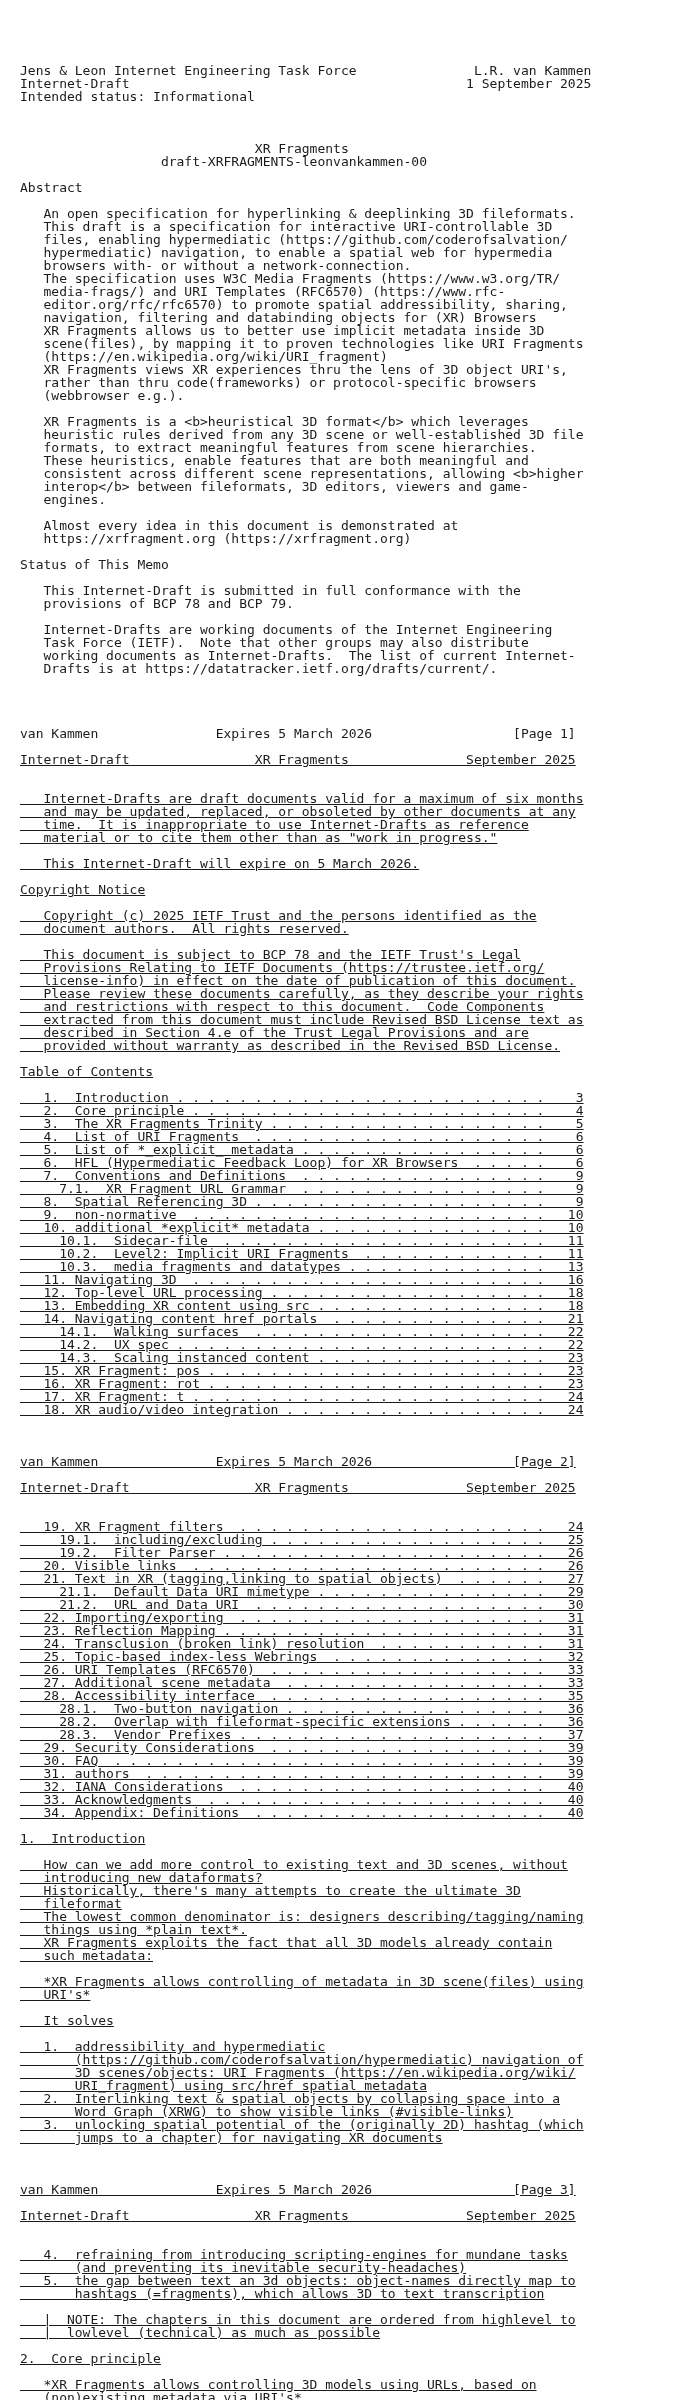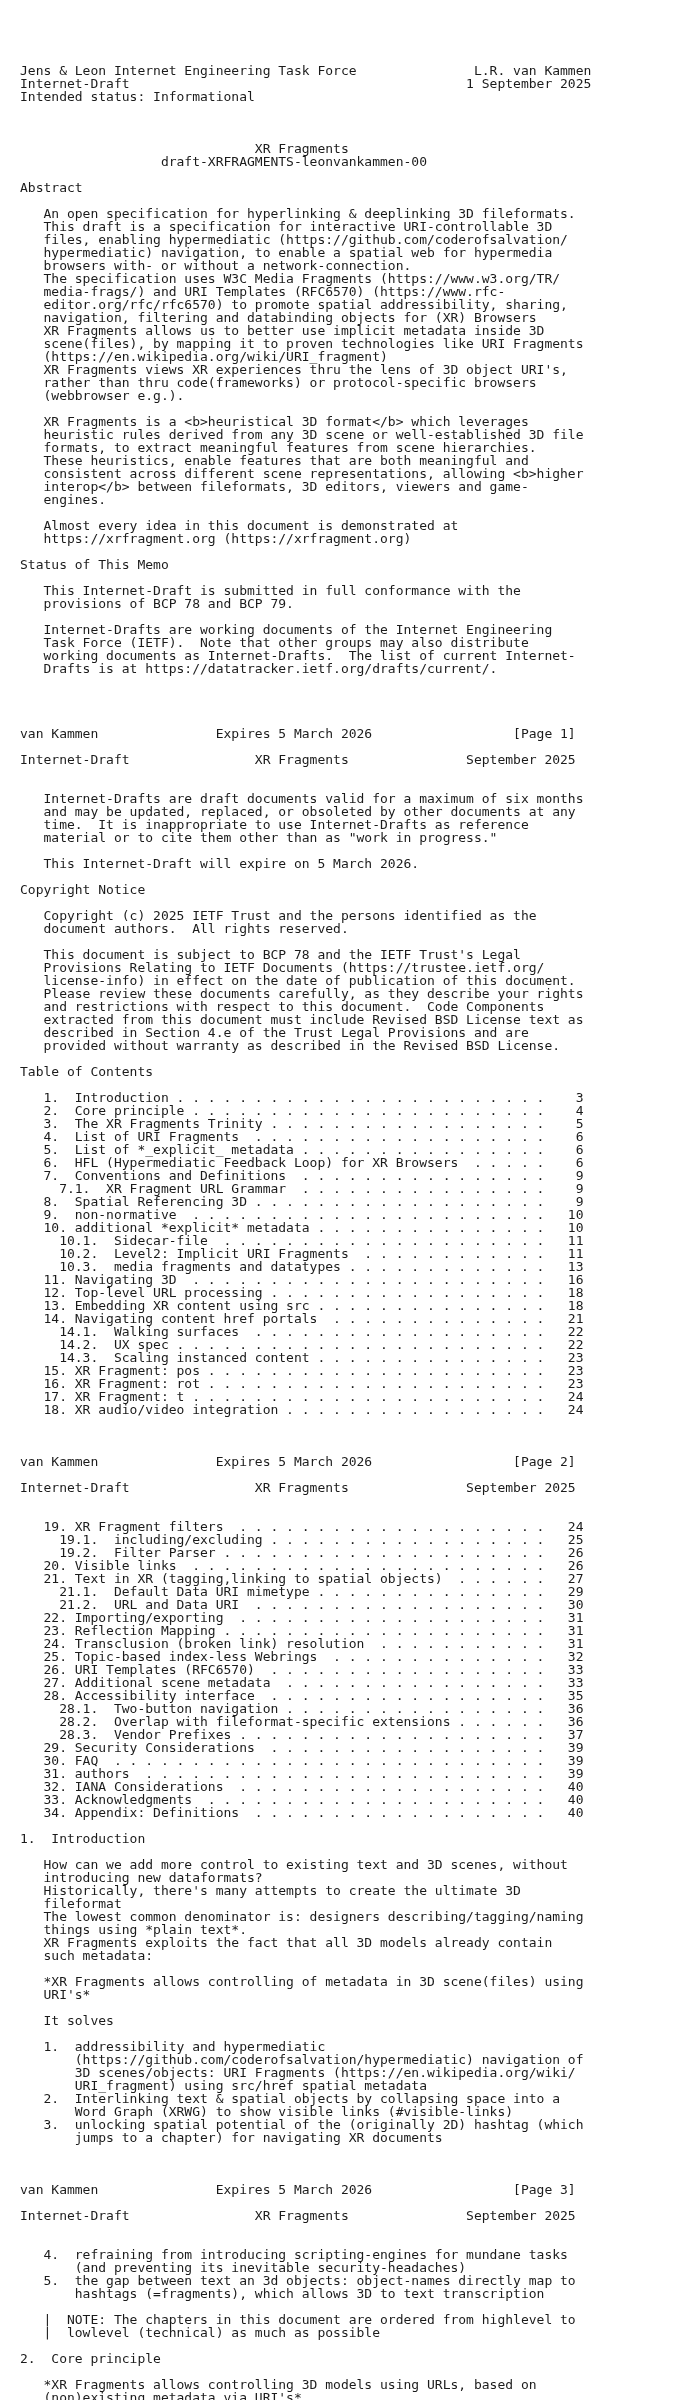--- a/index.html
+++ b/index.html
@@ -18,20 +18,21 @@
   pre.page {
     margin: 8px;
     font-family: "DejaVu Sans Mono", "Liberation Mono", monospace;
     font-size: 13px;
     line-height: 13px;
     color: #1b1b1b;
     white-space: pre;
   }
   pre.page + pre.page {
     margin-top: 13px;
+    text-decoration: underline;
   }
 </style>
 </head>
 <body>
 
 <div class="doc">
   <pre class="page">Jens &amp; Leon Internet Engineering Task Force               L.R. van Kammen
 Internet-Draft                                           1 September 2025
 Intended status: Informational
 

